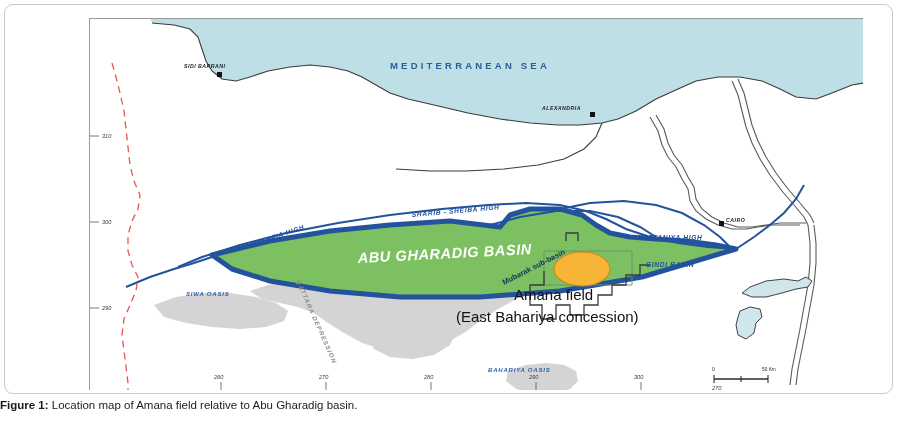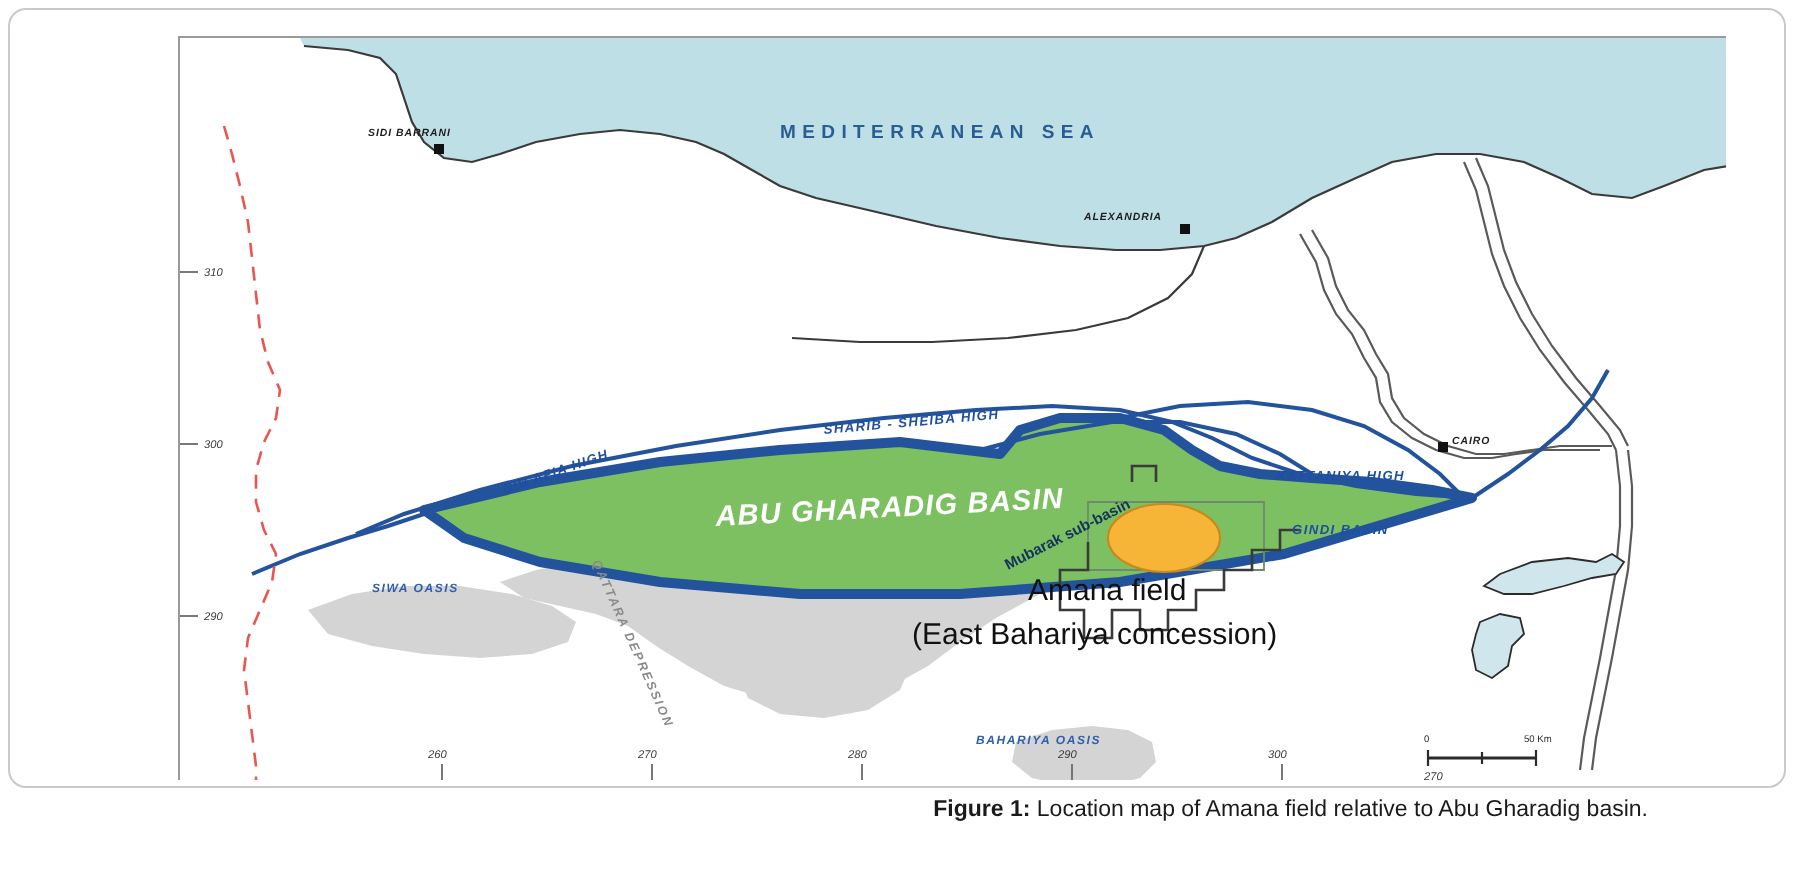--- a/index.html
+++ b/index.html
@@ -34,21 +34,21 @@
     background:#ffffff;
     overflow:hidden;
   }
   #map-svg{display:block;width:774px;height:372px;}
 
   
   #caption{
     position:absolute;
     left:0;top:399px;
     width:824px;
-    text-align:right;
+    text-align:left;
     font-size:11.5px;
     color:#1b1b1b;
     font-family:"Liberation Sans",sans-serif;
   }
   #caption .fig-label{font-weight:bold;}
 
   
   .lbl-sea{
     fill:#2a5d96;font-size:9.5px;font-weight:bold;
     letter-spacing:3.2px;font-family:"Liberation Sans",sans-serif;

